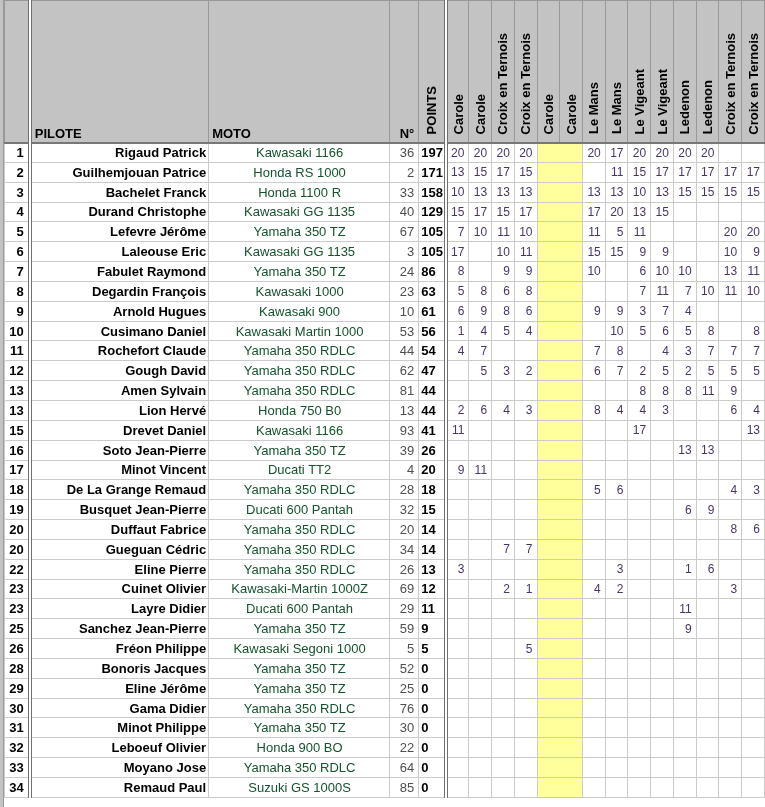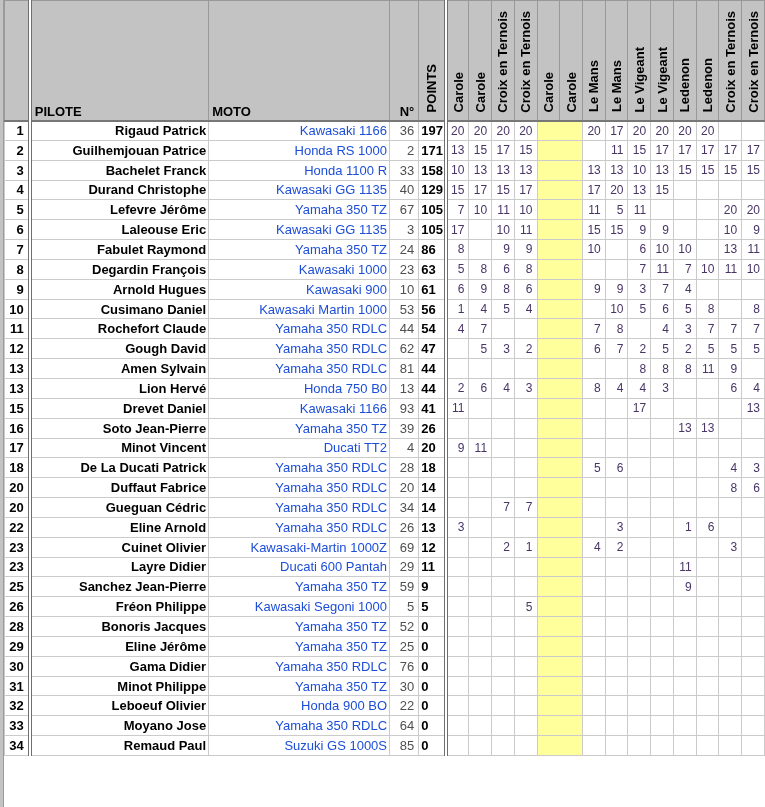--- a/index.html
+++ b/index.html
@@ -21,21 +21,21 @@
     table-layout:fixed;
   }
   table.grid col.c-rank{width:25px;}
   table.grid col.c-pilot{width:177px;}
   table.grid col.c-moto{width:179px;}
   table.grid col.c-num{width:29px;}
   table.grid col.c-points{width:27px;}
   table.grid col.c-race{width:22.5px;}
 
   
-  thead tr{height:120px;padding-left:16px;}
+  thead tr{height:142px;padding-left:16px;}
   thead th{
     background:#c3c3c3;
     border:1px solid #999999;
     border-bottom:2px solid #777777;
     vertical-align:bottom;
     font-size:13px;font-weight:bold;color:#000;
     padding:0 2px 1px 2px;
     overflow:hidden;
   }
   th.h-left{text-align:left;padding-left:3px;}
@@ -54,21 +54,21 @@
   tbody tr{height:19.85px;}
   tbody td{
     border:1px solid #cbcbcb;
     font-size:13px;
     padding:0 2px;
     overflow:hidden;white-space:pre;
     background:#ffffff;
   }
   td.rank{font-weight:bold;color:#000;text-align:right;padding-right:4px;}
   td.pilot{font-weight:bold;color:#000;text-align:right;padding-left:3px;}
-  td.moto{color:#1d4ed8;text-align:right;padding-left:3px;}
+  td.moto{color:#14532d;text-align:center;padding-left:3px;}
   td.num{color:#4f4f4f;text-align:right;padding-right:4px;}
   td.points{font-weight:bold;color:#000;padding-right:5px;}
   td.score{color:#483566;text-align:right;padding-right:4px;font-size:12px;}
   td.hl{background:#ffff9c;}
   td.hl-inner{border-right-color:#ffff9c;}
 
   
   .sep-r{border-right:4px double #6f6f6f !important;}
 </style>
 </head>
@@ -476,38 +476,59 @@
           <td class="score"></td>
           <td class="score"></td>
           <td class="score"></td>
           <td class="score"></td>
           <td class="score"></td>
           <td class="score"></td>
           <td class="score"></td>
         </tr>
         <tr>
           <td class="rank sep-r">18</td>
-          <td class="pilot">De La Ducati Patrick</td>
+          <td class="pilot">De La Grange Remaud</td>
           <td class="moto">Yamaha 350 RDLC</td>
           <td class="num">28</td>
           <td class="points sep-r">18</td>
           <td class="score"></td>
           <td class="score"></td>
           <td class="score"></td>
           <td class="score"></td>
           <td class="score hl hl-inner"></td>
           <td class="score hl"></td>
           <td class="score">5</td>
           <td class="score">6</td>
           <td class="score"></td>
           <td class="score"></td>
           <td class="score"></td>
           <td class="score"></td>
           <td class="score">4</td>
           <td class="score">3</td>
+        </tr>
+        <tr>
+          <td class="rank sep-r">19</td>
+          <td class="pilot">Busquet Jean-Pierre</td>
+          <td class="moto">Ducati 600 Pantah</td>
+          <td class="num">32</td>
+          <td class="points sep-r">15</td>
+          <td class="score"></td>
+          <td class="score"></td>
+          <td class="score"></td>
+          <td class="score"></td>
+          <td class="score hl hl-inner"></td>
+          <td class="score hl"></td>
+          <td class="score"></td>
+          <td class="score"></td>
+          <td class="score"></td>
+          <td class="score"></td>
+          <td class="score">6</td>
+          <td class="score">9</td>
+          <td class="score"></td>
+          <td class="score"></td>
         </tr>
         <tr>
           <td class="rank sep-r">20</td>
           <td class="pilot">Duffaut Fabrice</td>
           <td class="moto">Yamaha 350 RDLC</td>
           <td class="num">20</td>
           <td class="points sep-r">14</td>
           <td class="score"></td>
           <td class="score"></td>
           <td class="score"></td>
@@ -539,21 +560,21 @@
           <td class="score"></td>
           <td class="score"></td>
           <td class="score"></td>
           <td class="score"></td>
           <td class="score"></td>
           <td class="score"></td>
           <td class="score"></td>
         </tr>
         <tr>
           <td class="rank sep-r">22</td>
-          <td class="pilot">Eline Arnold</td>
+          <td class="pilot">Eline Pierre</td>
           <td class="moto">Yamaha 350 RDLC</td>
           <td class="num">26</td>
           <td class="points sep-r">13</td>
           <td class="score">3</td>
           <td class="score"></td>
           <td class="score"></td>
           <td class="score"></td>
           <td class="score hl hl-inner"></td>
           <td class="score hl"></td>
           <td class="score"></td>

